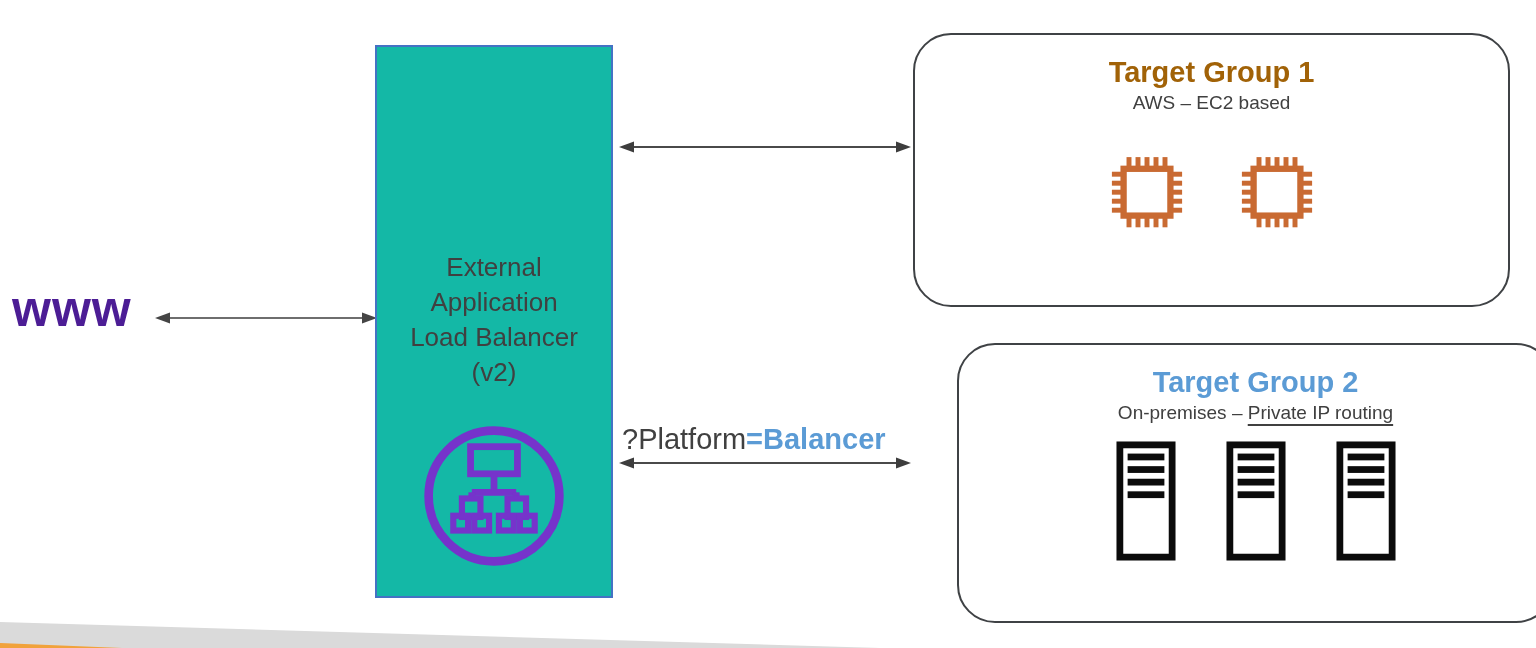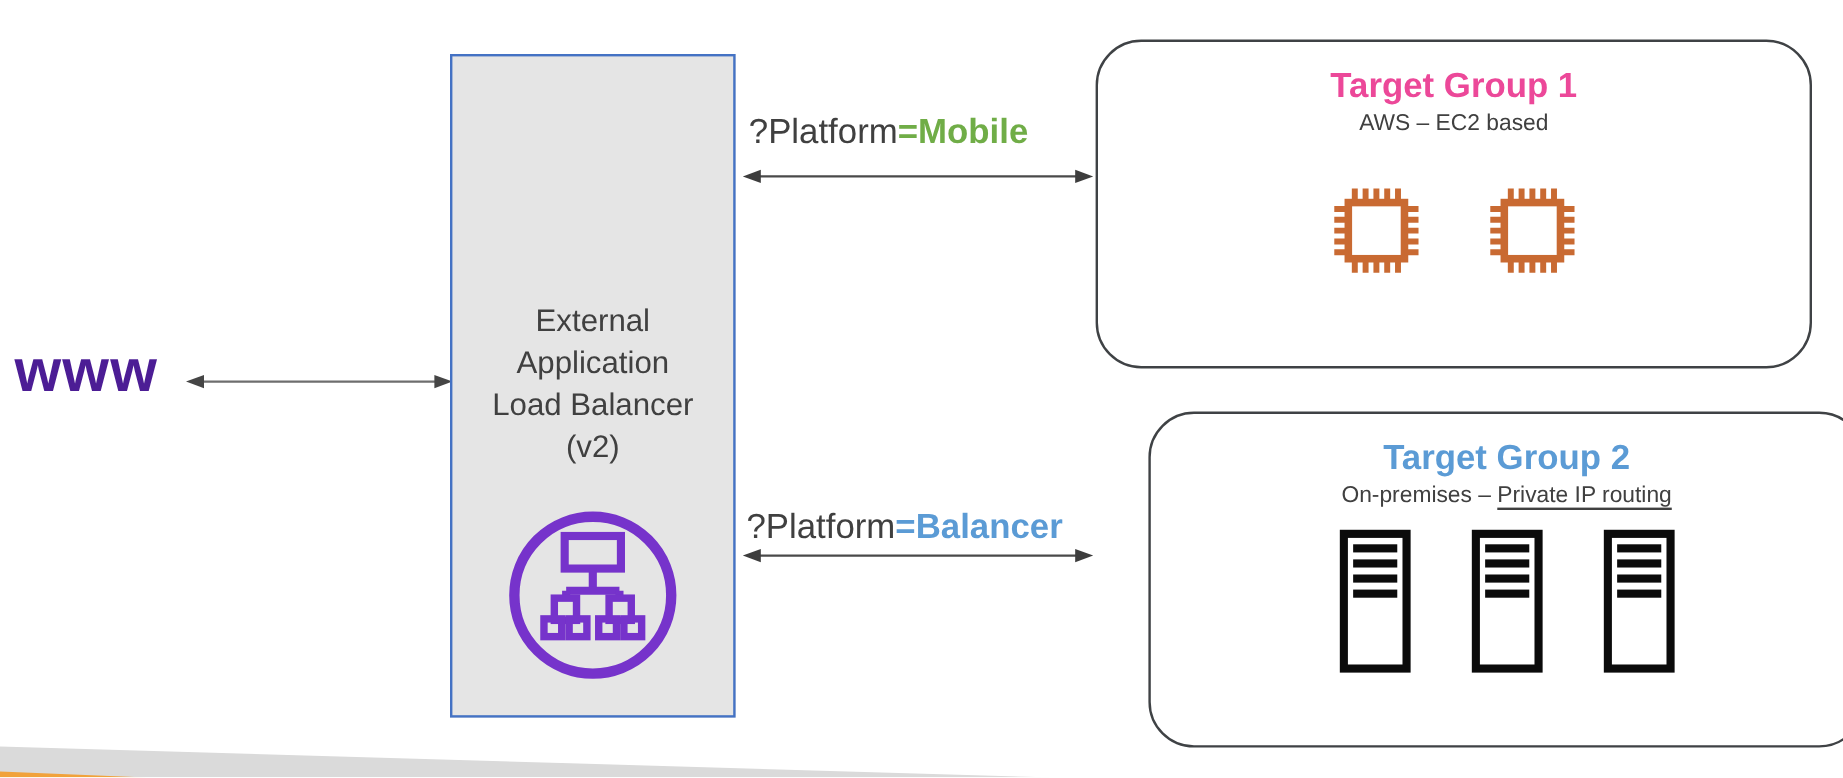--- a/index.html
+++ b/index.html
@@ -5,34 +5,34 @@
   html,body{margin:0;padding:0;background:#ffffff;}
   .canvas{
     position:relative;width:1536px;height:648px;background:#ffffff;overflow:hidden;
     font-family:"Liberation Sans",sans-serif;color:#404040;
   }
   
   .www{position:absolute;left:12px;top:280px;font-size:50px;font-weight:bold;color:#4c1d95;letter-spacing:1px;}
   .requests{position:absolute;left:186px;top:260px;width:174px;text-align:center;font-size:25px;color:#404040;}
   .arrow{position:absolute;}
   
-  .lb-box{position:absolute;left:375px;top:45px;width:238px;height:553px;border:2px solid #4472C4;box-sizing:border-box;background:#e5e5e5;}
+  .lb-box{position:absolute;left:375px;top:45px;width:238px;height:553px;border:2px solid #4472C4;box-sizing:border-box;background:#14b8a6;}
   .lb-text{margin-top:203px;text-align:center;font-size:26px;line-height:35px;color:#404040;white-space:pre-line;}
   .lb-icon{position:absolute;left:50%;transform:translateX(-50%);top:375px;}
   
   .route-label{position:absolute;font-size:29px;color:#404040;white-space:nowrap;}
   .route-value{font-weight:bold;}
   .mobile .route-value{color:#70AD47;}
   .desktop .route-value{color:#5B9BD5;}
   
   .tg{position:absolute;border:2px solid #3f4245;border-radius:38px;background:#fff;text-align:center;box-sizing:border-box;}
   .tg1{left:913px;top:33px;width:597px;height:274px;}
   .tg2{left:913px;top:343px;width:597px;height:280px;margin-left:44px;}
   .tg-title{margin-top:21px;font-size:29px;font-weight:bold;}
-  .tg1 .tg-title{color:#ec4899;}
+  .tg1 .tg-title{color:#a16207;}
   .tg2 .tg-title{color:#5B9BD5;}
   .tg-subtitle{font-size:19px;color:#404040;margin-top:3px;}
   .underlined{text-decoration:underline;text-underline-offset:5px;text-decoration-thickness:2px;}
   .chip-row{display:flex;justify-content:center;gap:40px;margin-top:28px;}
   .server-row{display:flex;justify-content:center;gap:50px;margin-top:16px;}
   
   .decor{position:absolute;left:0;top:616px;}
 </style>
 </head>
 <body>
@@ -63,23 +63,20 @@
         <rect x="34" y="62" width="15" height="15" stroke-width="5"></rect>
         <rect x="71" y="62" width="15" height="15" stroke-width="5"></rect>
         <rect x="27" y="76" width="12" height="12" stroke-width="5"></rect>
         <rect x="44" y="76" width="12" height="12" stroke-width="5"></rect>
         <rect x="64" y="76" width="12" height="12" stroke-width="5"></rect>
         <rect x="81" y="76" width="12" height="12" stroke-width="5"></rect>
       </g>
     </svg>
   </div>
 
-  <div class="route-label mobile" style="left:624px;top:94px;">
-    <span>?Platform</span><span class="route-value">=Mobile</span>
-  </div>
   <svg class="arrow" style="left:616px;top:137px;" width="298" height="20">
     <line x1="16" y1="10" x2="282" y2="10" stroke="#4a4a4a" stroke-width="2"></line>
     <polygon points="3,10 18,4.5 18,15.5" fill="#3d3d3d"></polygon>
     <polygon points="295,10 280,4.5 280,15.5" fill="#3d3d3d"></polygon>
   </svg>
 
   <div class="route-label desktop" style="left:622px;top:423px;">
     <span>?Platform</span><span class="route-value">=Balancer</span>
   </div>
   <svg class="arrow" style="left:616px;top:453px;" width="298" height="20">

